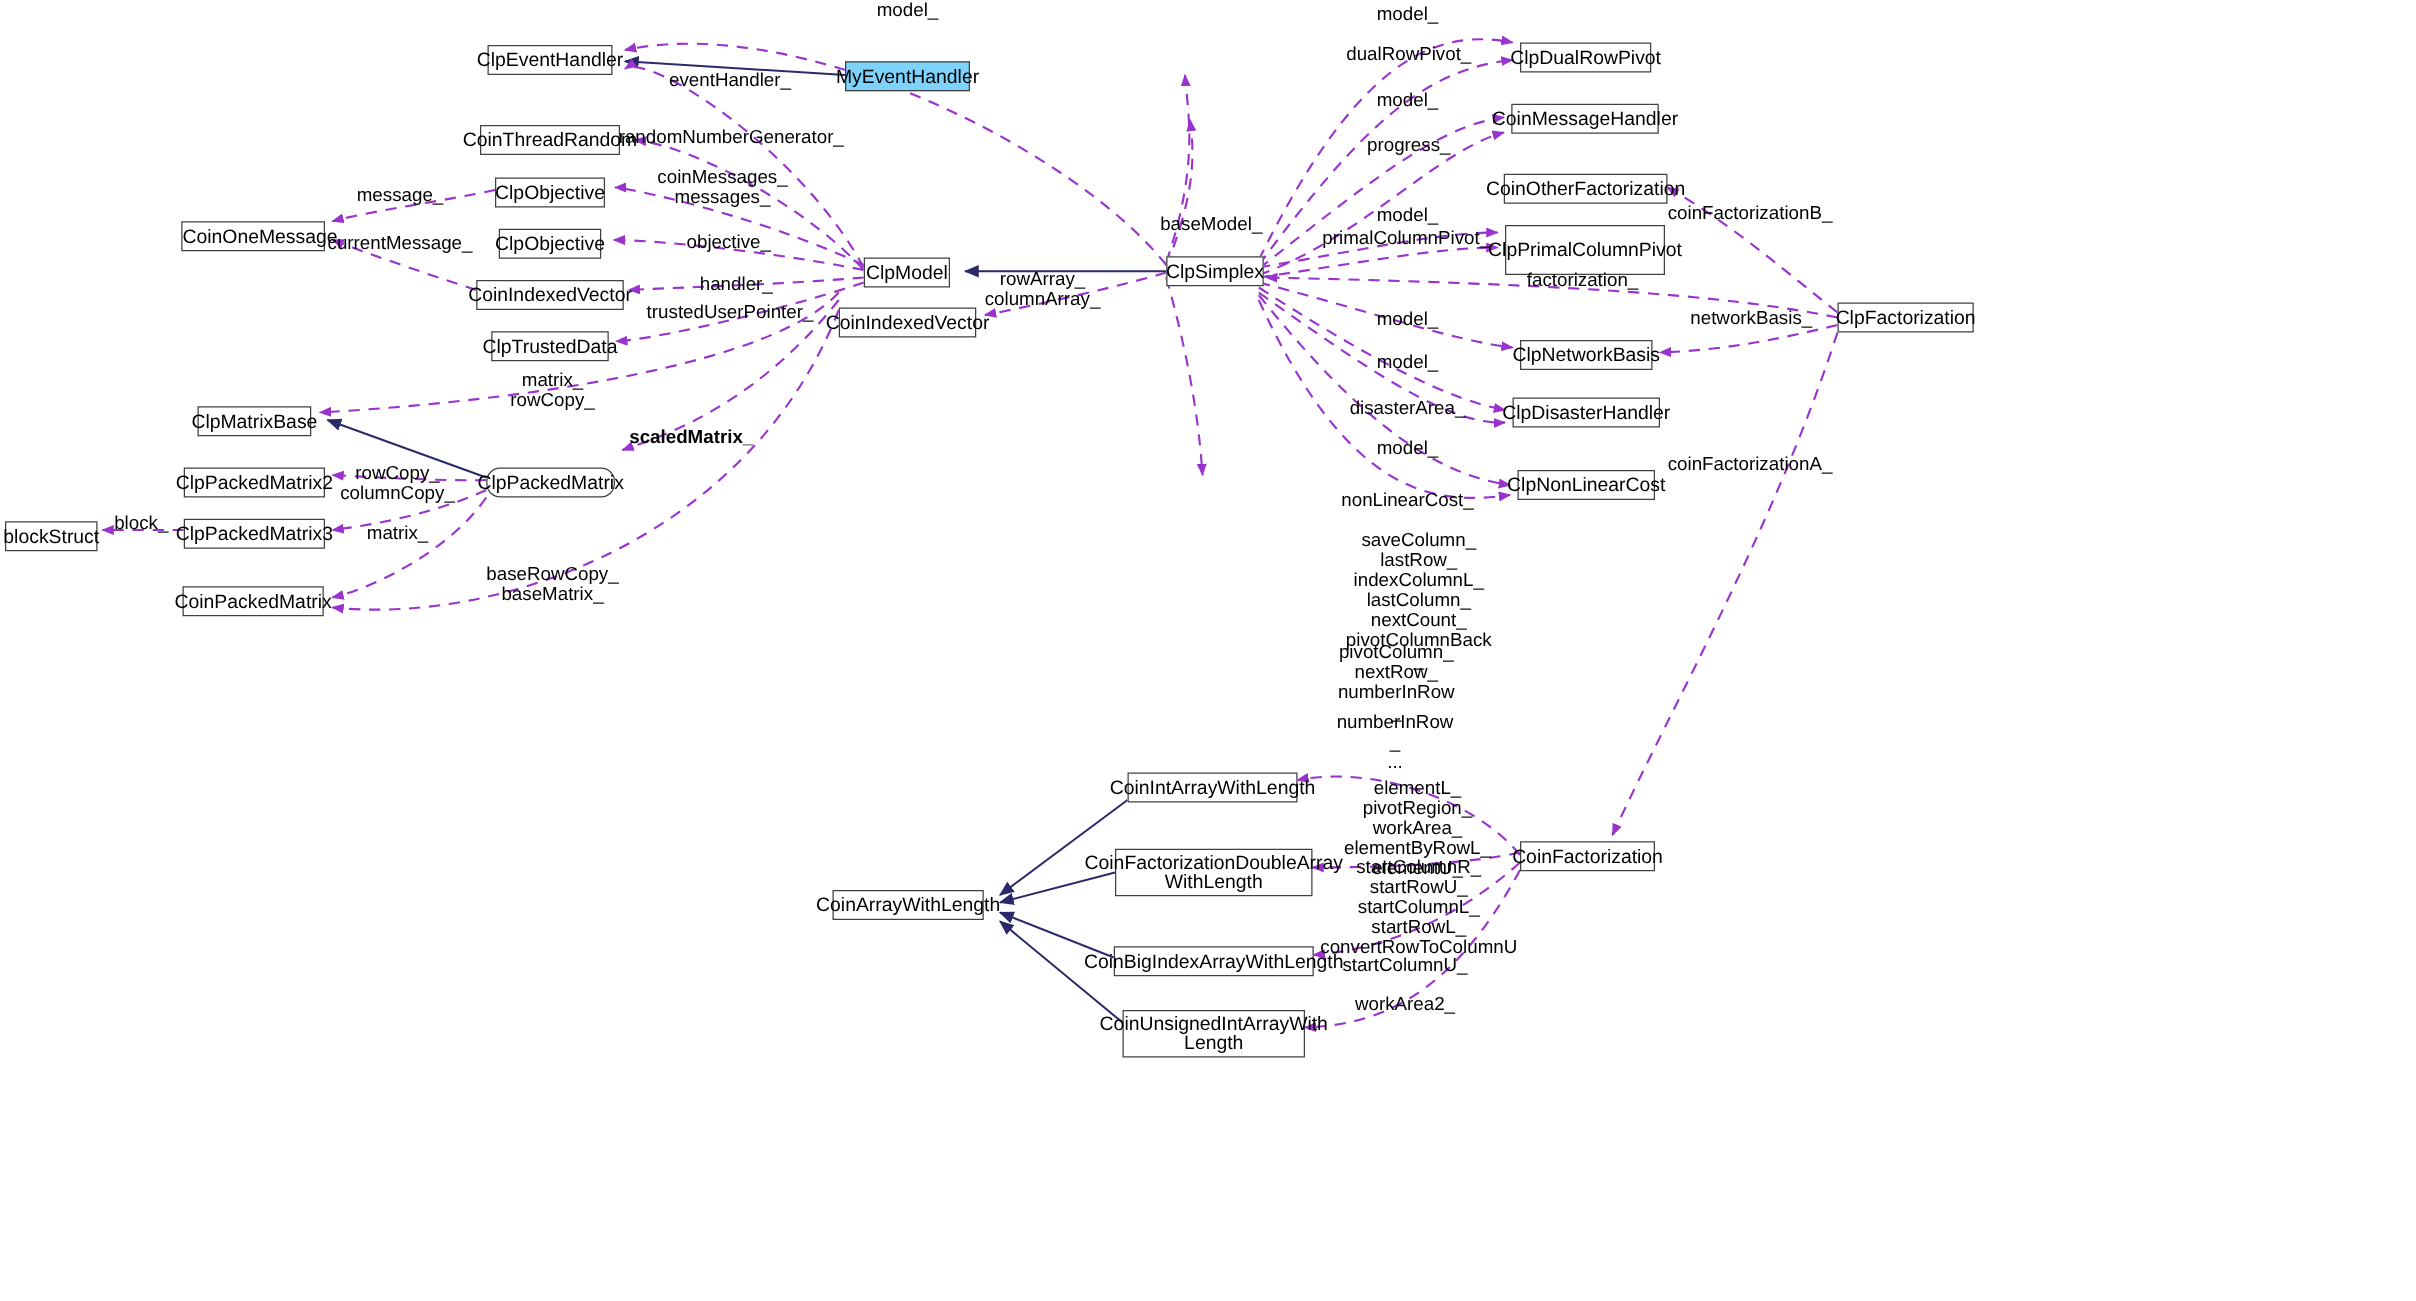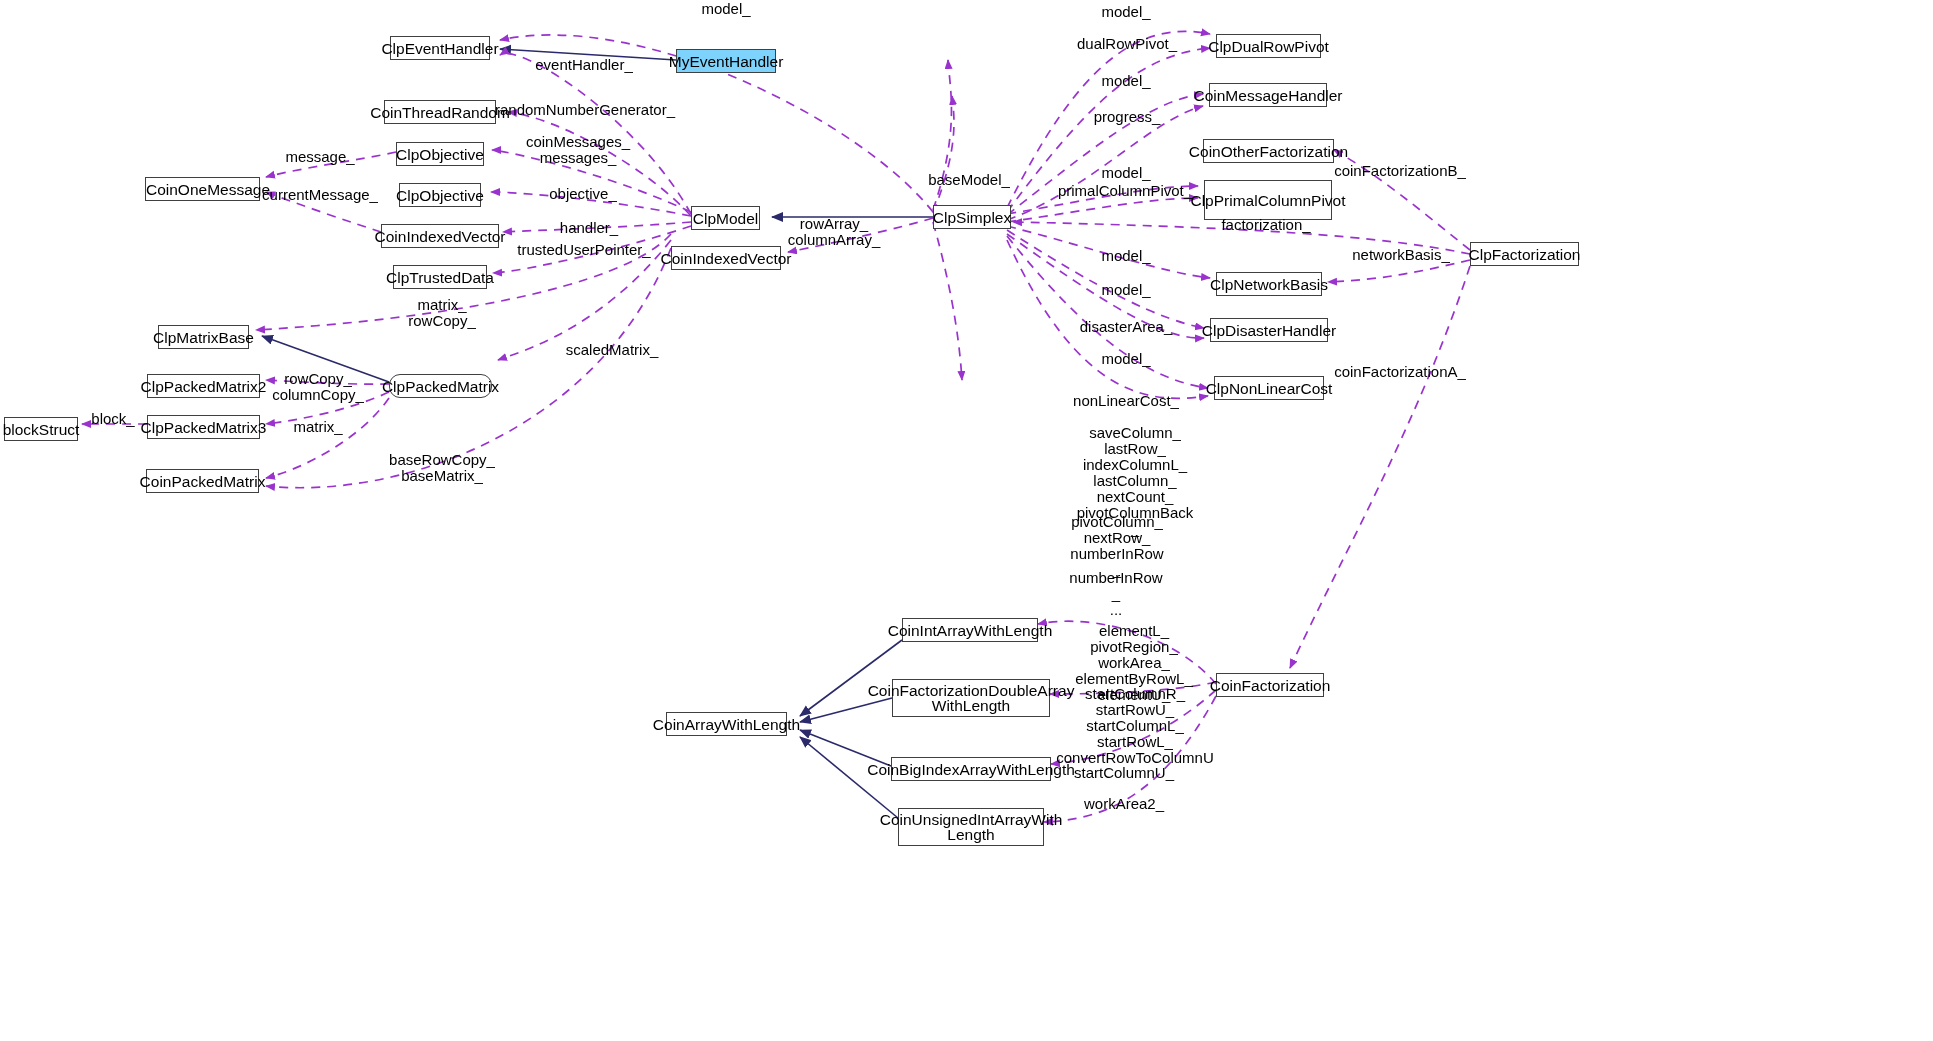--- a/index.html
+++ b/index.html
@@ -126,21 +126,21 @@
 messages_</div>
       <div class="edgelabel" style="left: 320px; top: 195px;">currentMessage_</div>
       <div class="edgelabel" style="left: 583px; top: 194px;">objective_</div>
       <div class="edgelabel" style="left: 589px; top: 228px;">handler_</div>
       <div class="edgelabel" style="left: 584px; top: 250px;">trustedUserPointer_</div>
       <div class="edgelabel" style="left: 834px; top: 232px;">rowArray_
 columnArray_</div>
       <div class="edgelabel" style="left: 969px; top: 180px;">baseModel_</div>
       <div class="edgelabel" style="left: 442px; top: 313px;">matrix_
 rowCopy_</div>
-      <div class="edgelabel" style="left: 612px; top: 350px;">scaledMatrix_</div>
+      <div class="edgelabel" style="left: 553px; top: 350px; font-weight: bold;">scaledMatrix_</div>
       <div class="edgelabel" style="left: 318px; top: 387px;">rowCopy_
 columnCopy_</div>
       <div class="edgelabel" style="left: 113px; top: 419px;">block_</div>
       <div class="edgelabel" style="left: 318px; top: 427px;">matrix_</div>
       <div class="edgelabel" style="left: 442px; top: 468px;">baseRowCopy_
 baseMatrix_</div>
       <div class="edgelabel" style="left: 1126px; top: 12px;">model_</div>
       <div class="edgelabel" style="left: 1127px; top: 44px;">dualRowPivot_</div>
       <div class="edgelabel" style="left: 1126px; top: 81px;">model_</div>
       <div class="edgelabel" style="left: 1127px; top: 117px;">progress_</div>

